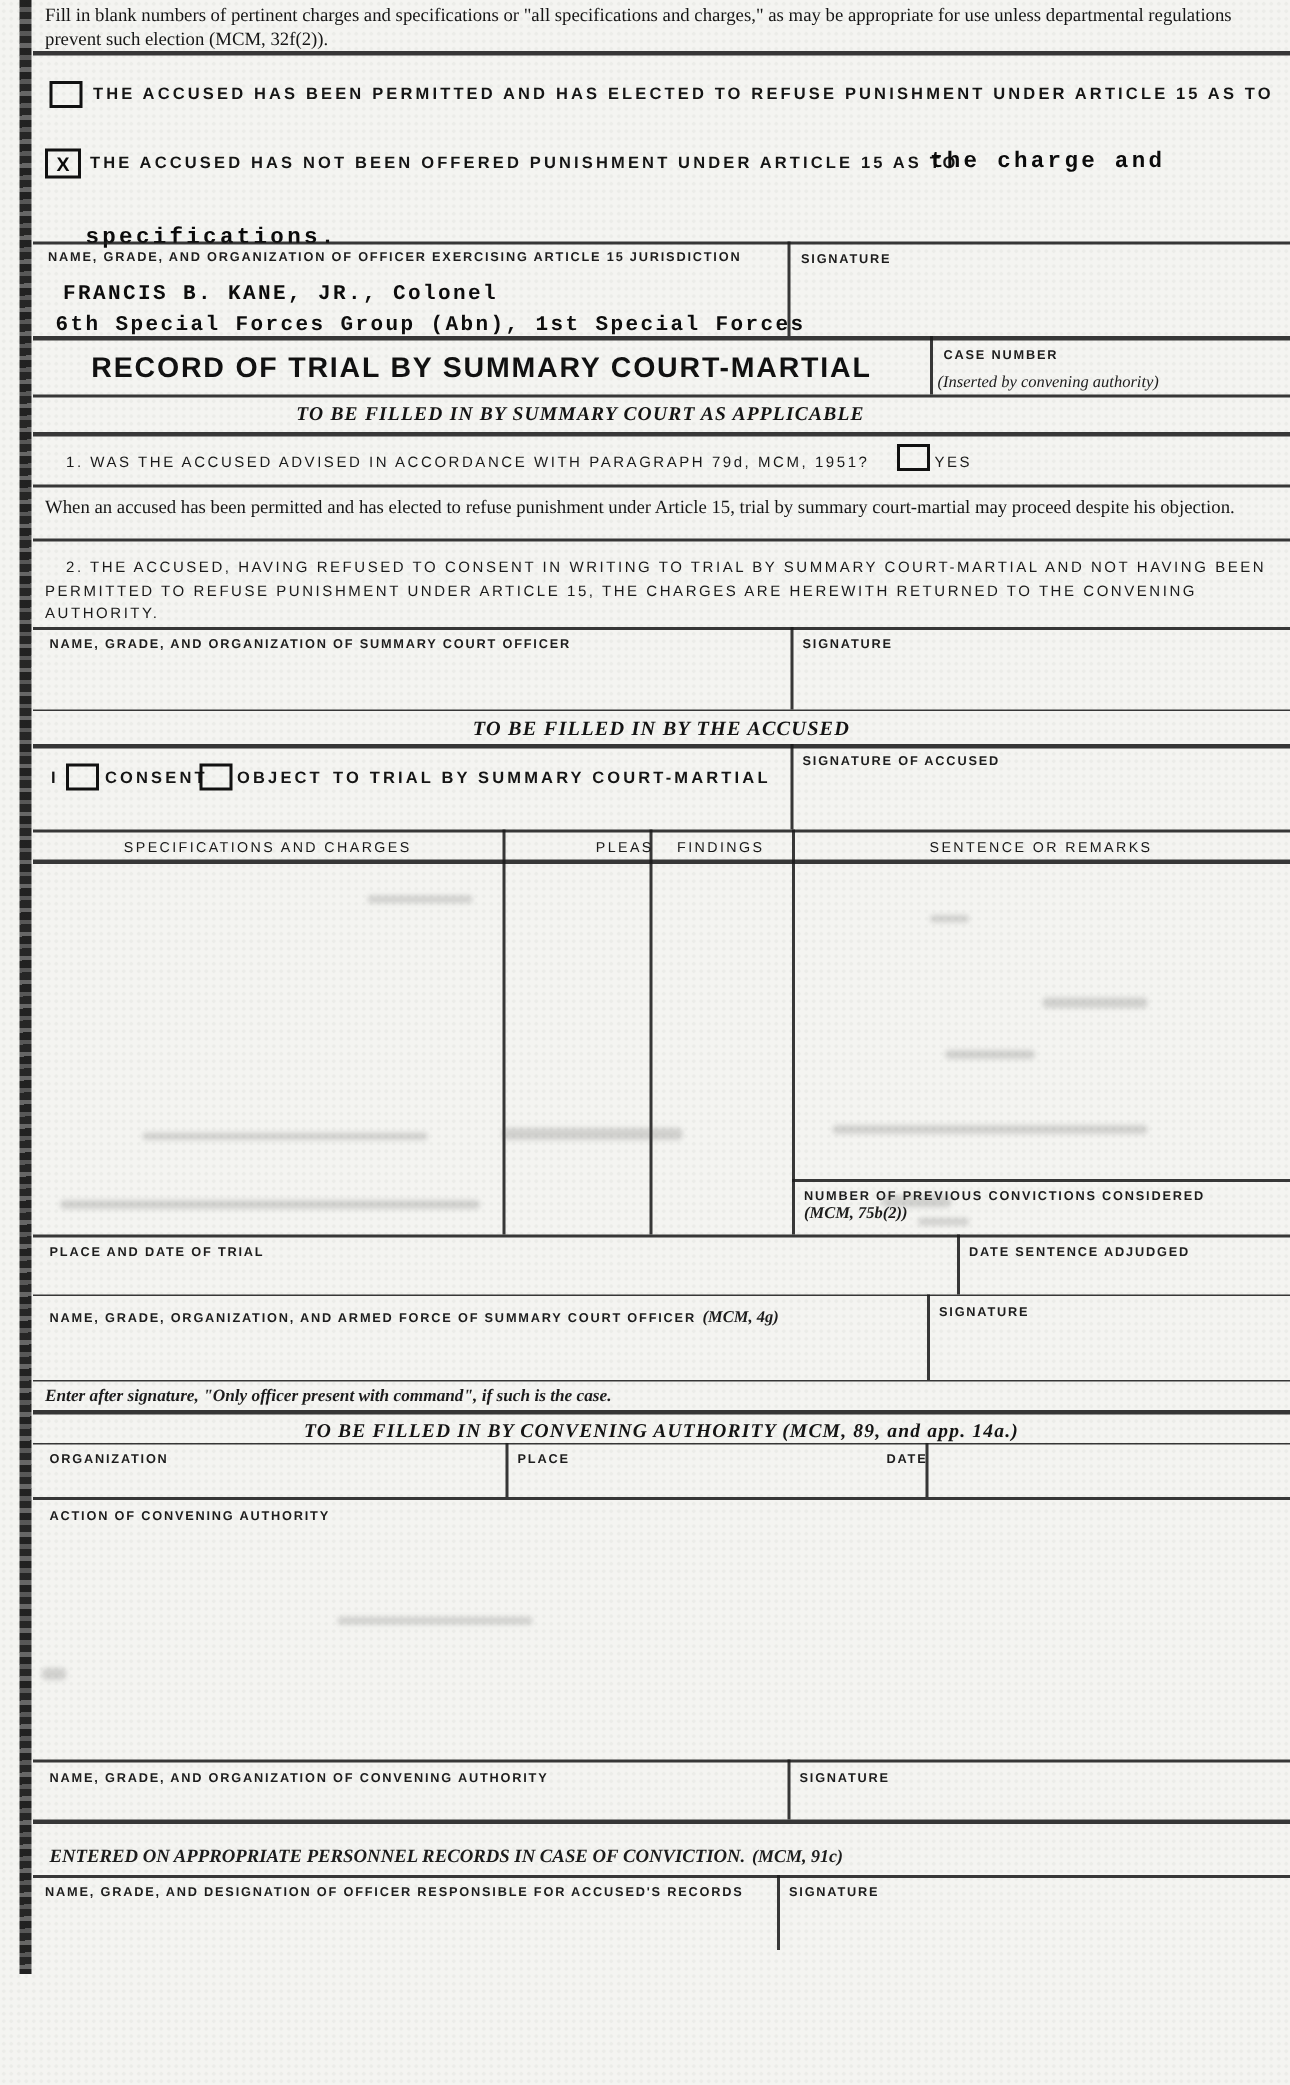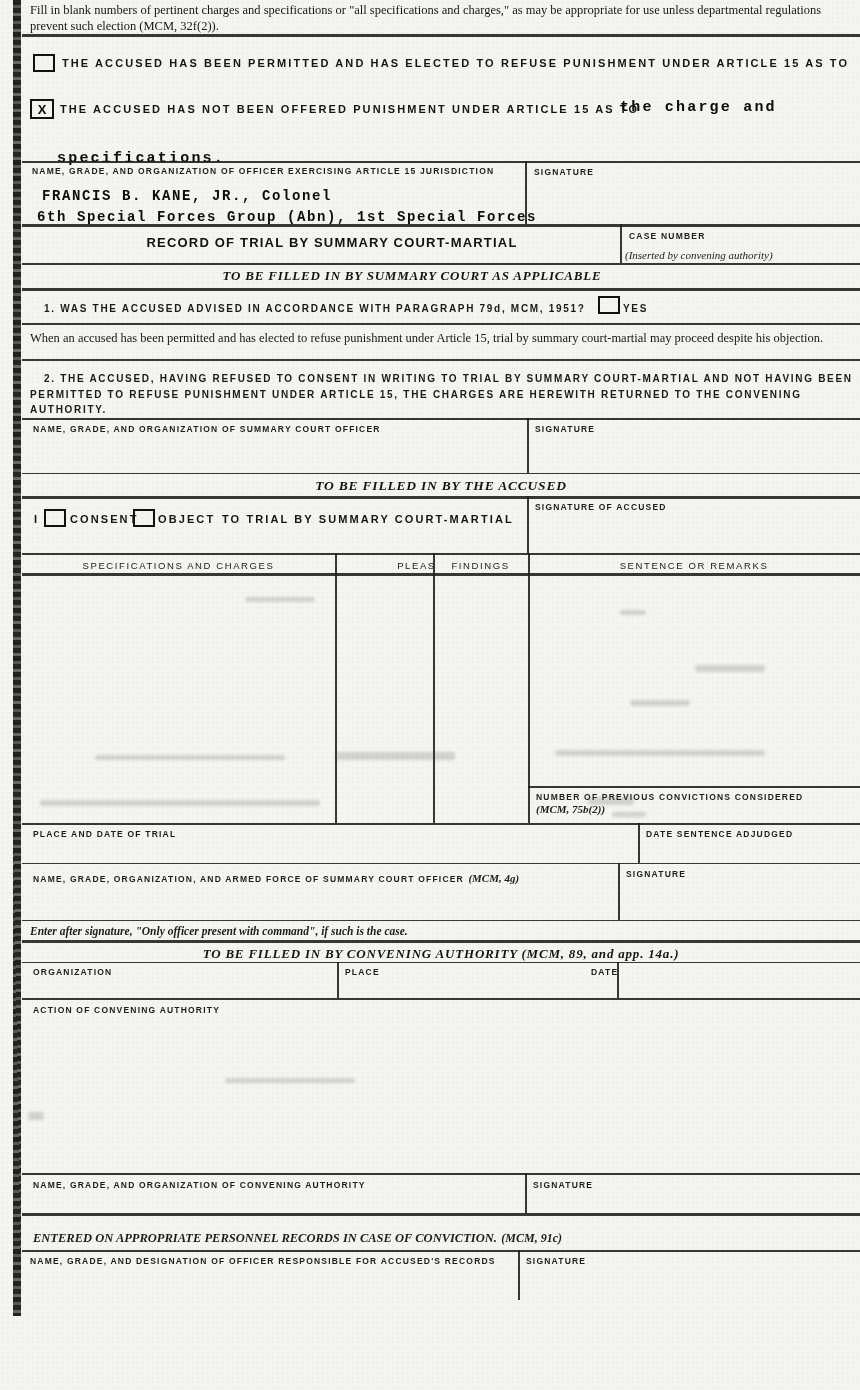--- a/index.html
+++ b/index.html
@@ -10,28 +10,28 @@
   .abs{position:absolute;}
   .hl{position:absolute;left:22px;right:0;background:#1d1d1d;opacity:.88;}
   .vl{position:absolute;width:2px;background:#1d1d1d;opacity:.88;}
   .edge{position:absolute;left:13px;top:0;width:8px;height:1316px;
         background:repeating-linear-gradient(178deg,#0f0f0f 0 5px,#4a4a4a 5px 8px,#141414 8px 13px,#5a5a5a 13px 16px);
         opacity:.92;}
   .serif{font-family:"Liberation Serif",serif;font-size:12.5px;line-height:1.25;color:#161616;}
   .ital{font-family:"Liberation Serif",serif;font-style:italic;}
   .lbl{font-size:8.5px;letter-spacing:1.2px;font-weight:bold;color:#1d1d1d;line-height:1.45;}
   .cbline{font-size:11px;letter-spacing:2.1px;font-weight:bold;color:#151515;}
-  .itemline{font-size:10px;letter-spacing:1.7px;font-weight:bold;color:#1a1a1a;line-height:1.75;}
+  .itemline{font-size:10px;letter-spacing:1.7px;font-weight:normal;color:#1a1a1a;line-height:1.75;}
   .typed{font-family:"Liberation Mono",monospace;font-weight:bold;font-size:14px;letter-spacing:1.6px;color:#0d0d0d;white-space:nowrap;}
   .typed-big{font-family:"Liberation Mono",monospace;font-weight:bold;font-size:15px;letter-spacing:2.2px;color:#0b0b0b;white-space:nowrap;}
   .cb{position:absolute;width:18px;height:14px;border:2px solid #111;background:transparent;
       display:flex;align-items:center;justify-content:center;
       font-family:"Liberation Sans",sans-serif;font-weight:bold;font-size:13px;color:#0a0a0a;}
   .sechead{font-family:"Liberation Serif",serif;font-style:italic;font-weight:bold;font-size:13px;letter-spacing:.8px;color:#141414;text-align:center;}
-  .title{font-size:13px;font-weight:bold;letter-spacing:1.2px;color:#111;margin-left:11px;}
+  .title{font-size:19px;font-weight:bold;letter-spacing:1.2px;color:#111;}
   .colhead{font-size:9.5px;letter-spacing:1.6px;font-weight:normal;text-align:center;color:#1a1a1a;}
   .smudge{position:absolute;background:rgba(70,70,70,.20);filter:blur(1.6px);border-radius:3px;}
   .nowrap{white-space:nowrap;}
 </style>
 </head>
 <body>
 
 <div id="page">
 
   <div class="edge"></div>
@@ -60,21 +60,21 @@
   <div class="abs" style="left:534px;top:180px;width:320px;height:42px;"></div>
 
   <div class="hl" style="top:224px;height:3px;"></div>
   <div class="abs title" style="left:22px;top:235px;width:598px;text-align:center;">RECORD OF TRIAL BY SUMMARY COURT-MARTIAL</div>
   <div class="vl" style="left:620px;top:224px;height:39px;"></div>
   <div class="abs lbl" style="left:629px;top:230px;">CASE NUMBER</div>
   <div class="abs ital" style="left:625px;top:249px;font-size:11px;">(Inserted by convening authority)</div>
   <div class="abs" style="left:625px;top:244px;width:230px;height:18px;"></div>
 
   <div class="hl" style="top:263px;height:2px;"></div>
-  <div class="abs sechead" style="left:22px;top:268px;width:730px;margin-left:25px;">TO BE FILLED IN BY SUMMARY COURT AS APPLICABLE</div>
+  <div class="abs sechead" style="left:22px;top:268px;width:730px;">TO BE FILLED IN BY SUMMARY COURT AS APPLICABLE</div>
   <div class="hl" style="top:288px;height:3px;"></div>
 
   <div class="abs itemline nowrap" style="left:44px;top:300px;">1.  WAS THE ACCUSED ADVISED IN ACCORDANCE WITH PARAGRAPH 79d, MCM, 1951?</div>
   <div class="cb" style="left:598px;top:296px;">
       <span></span>
     </div>
   <div class="abs itemline" style="left:623px;top:300px;">YES</div>
   <div class="hl" style="top:323px;height:2px;"></div>
 
   <div class="abs serif" style="left:30px;top:331px;width:820px;">When an accused has been permitted and has elected to refuse punishment under Article 15, trial by summary court-martial may proceed despite his objection.</div>

